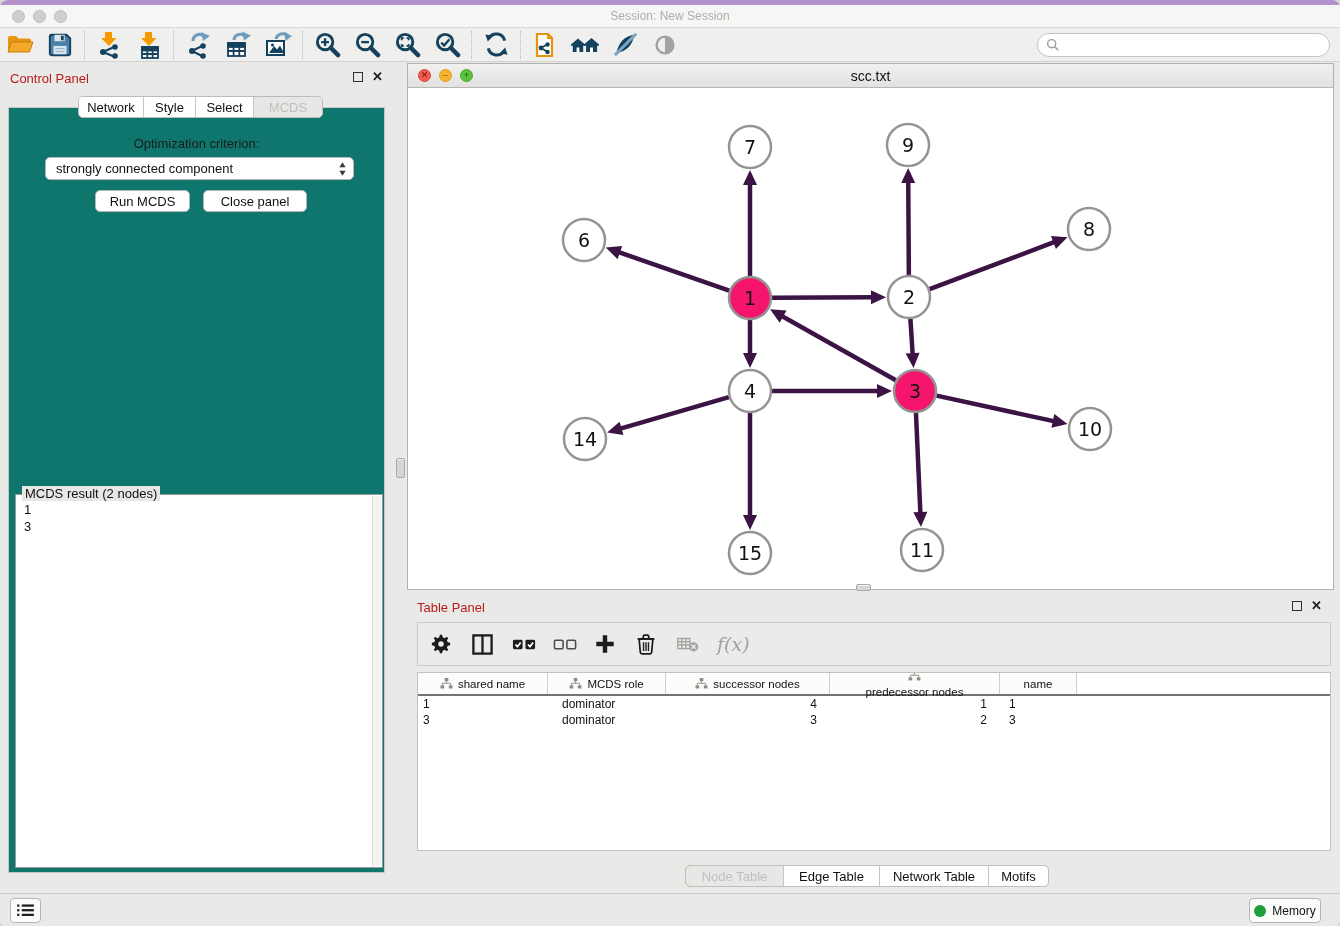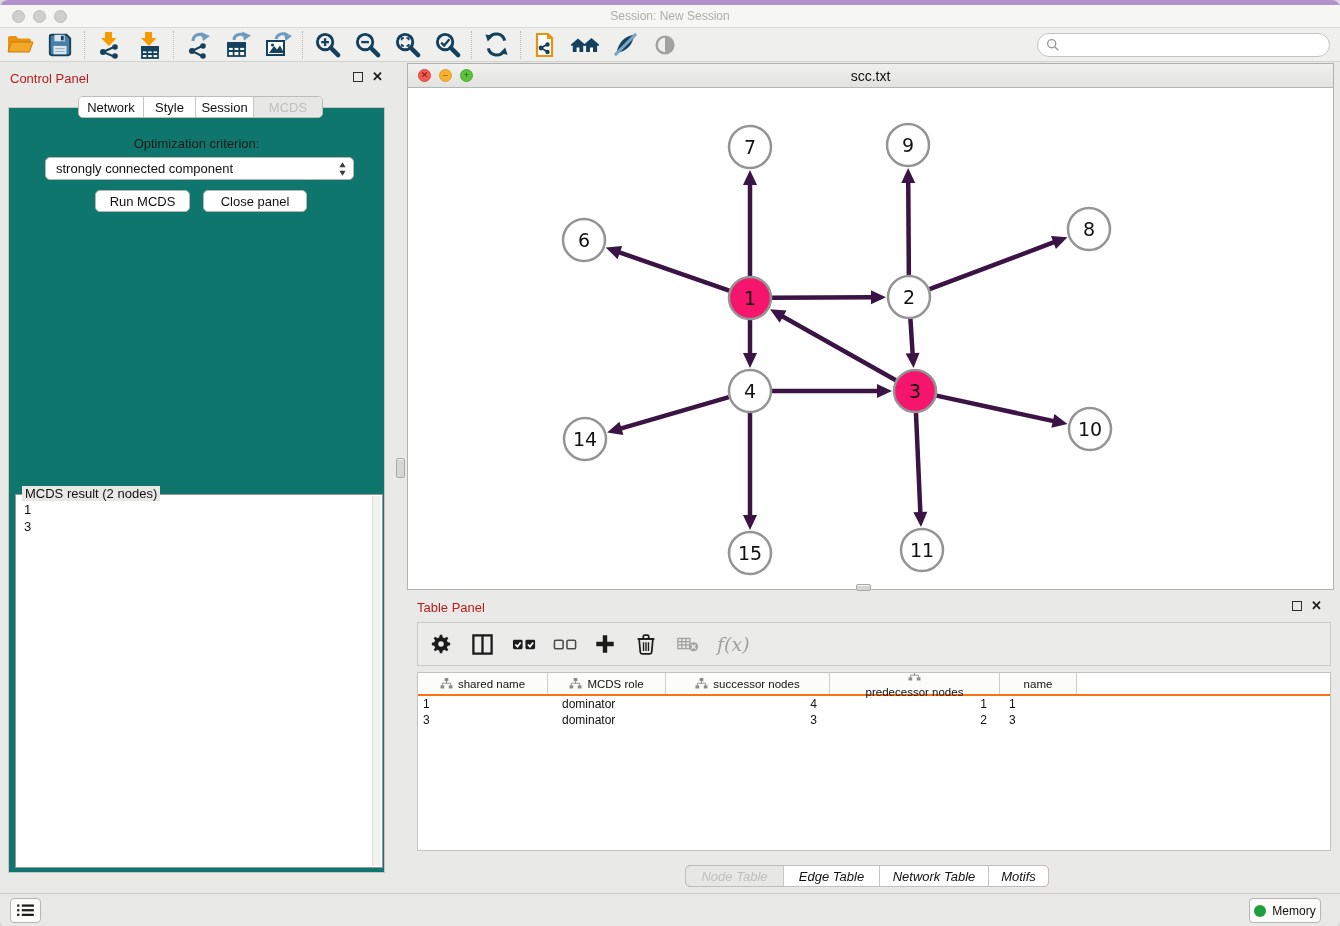--- a/index.html
+++ b/index.html
@@ -77,29 +77,29 @@
   .net-canvas { position:absolute; left:0; top:24px; width:925px; height:501px; background:#fff; }
   
   .table-panel { position:absolute; left:407px; top:595px; width:927px; height:294px; }
   .tp-toolbar { position:absolute; left:10px; top:27px; width:914px; height:44px;
     background:#ebebe9; border:1px solid #c9c9c7; display:flex; align-items:center;
     padding-left:12px; gap:11px; }
   .tp-ico { width:30px; height:28px; display:flex; align-items:center; }
   .fx { font-family:"DejaVu Serif", serif; font-style:italic; font-size:19px; color:#a0a09e; }
   .tbl { position:absolute; left:10px; top:77px; width:914px; height:179px; background:#fff;
     border:1px solid #c2c2c0; overflow:hidden; }
-  .tbl-header { display:flex; height:23px; background:#fcfcfa; border-bottom:2px solid #f97316; }
+  .tbl-header { display:flex; height:23px; background:#fcfcfa; border-bottom:2px solid #737373; }
   .th { display:flex; align-items:center; justify-content:center; gap:5px;
     border-right:1px solid #cececc; font-size:11.5px; color:#111; }
   .tbl-row { display:flex; height:16px; font-size:12px; color:#111; align-items:center; }
   .td { overflow:hidden; white-space:nowrap; }
   .td.l { text-align:left; padding-left:5px; }
   .td.r { text-align:right; padding-right:13px; }
   .tp-tabs { position:absolute; left:278px; top:270px; height:22px; display:flex;
-    border:1px solid #bfbfbd; border-radius:5px; overflow:hidden; background:#c2410c;font-style:italic; }
+    border:1px solid #bfbfbd; border-radius:5px; overflow:hidden; background:#c2410c; }
   
   .statusbar { position:absolute; left:0; top:893px; width:100%; height:33px;
     background:#e9e9e7; border-top:1px solid #cccccc; }
   .sb-btn { position:absolute; top:4px; height:25px; background:#fbfbf9;
     border:1px solid #b5b5b3; border-radius:4px; display:flex; align-items:center;
     justify-content:center; gap:6px; font-size:12px; color:#111; }
   .green-dot { width:12px; height:12px; border-radius:50%; background:#1f9d3f; }
   svg { display:block; }
 </style>
 </head>
@@ -321,21 +321,21 @@
 
   <div class="control-panel">
     <div class="panel-head" style="top:8px;">Control Panel</div>
     <div class="head-icons" style="right:10px; top:9px;">
       <span class="float-box"></span>
       <span class="close-x">✕</span>
     </div>
     <div class="seg-tabs" style="left:78px; top:33px;">
       <div class="seg" style="width:65px;">Network</div>
       <div class="seg" style="width:52px;">Style</div>
-      <div class="seg" style="width:58px;">Session</div>
+      <div class="seg" style="width:58px;">Select</div>
       <div class="seg disabled-sel" style="width:68px;">MCDS</div>
     </div>
     <div class="cp-box">
       <div class="opt-label">Optimization criterion:</div>
       <div class="select">
         <span>strongly connected component</span>
         <span class="chev">
             <svg width="9" height="16" viewBox="0 0 10 18">
               <path d="M5 1.5L8.5 7h-7z" fill="#3a3a3a"></path>
               <path d="M5 16.5L1.5 11h7z" fill="#3a3a3a"></path>

